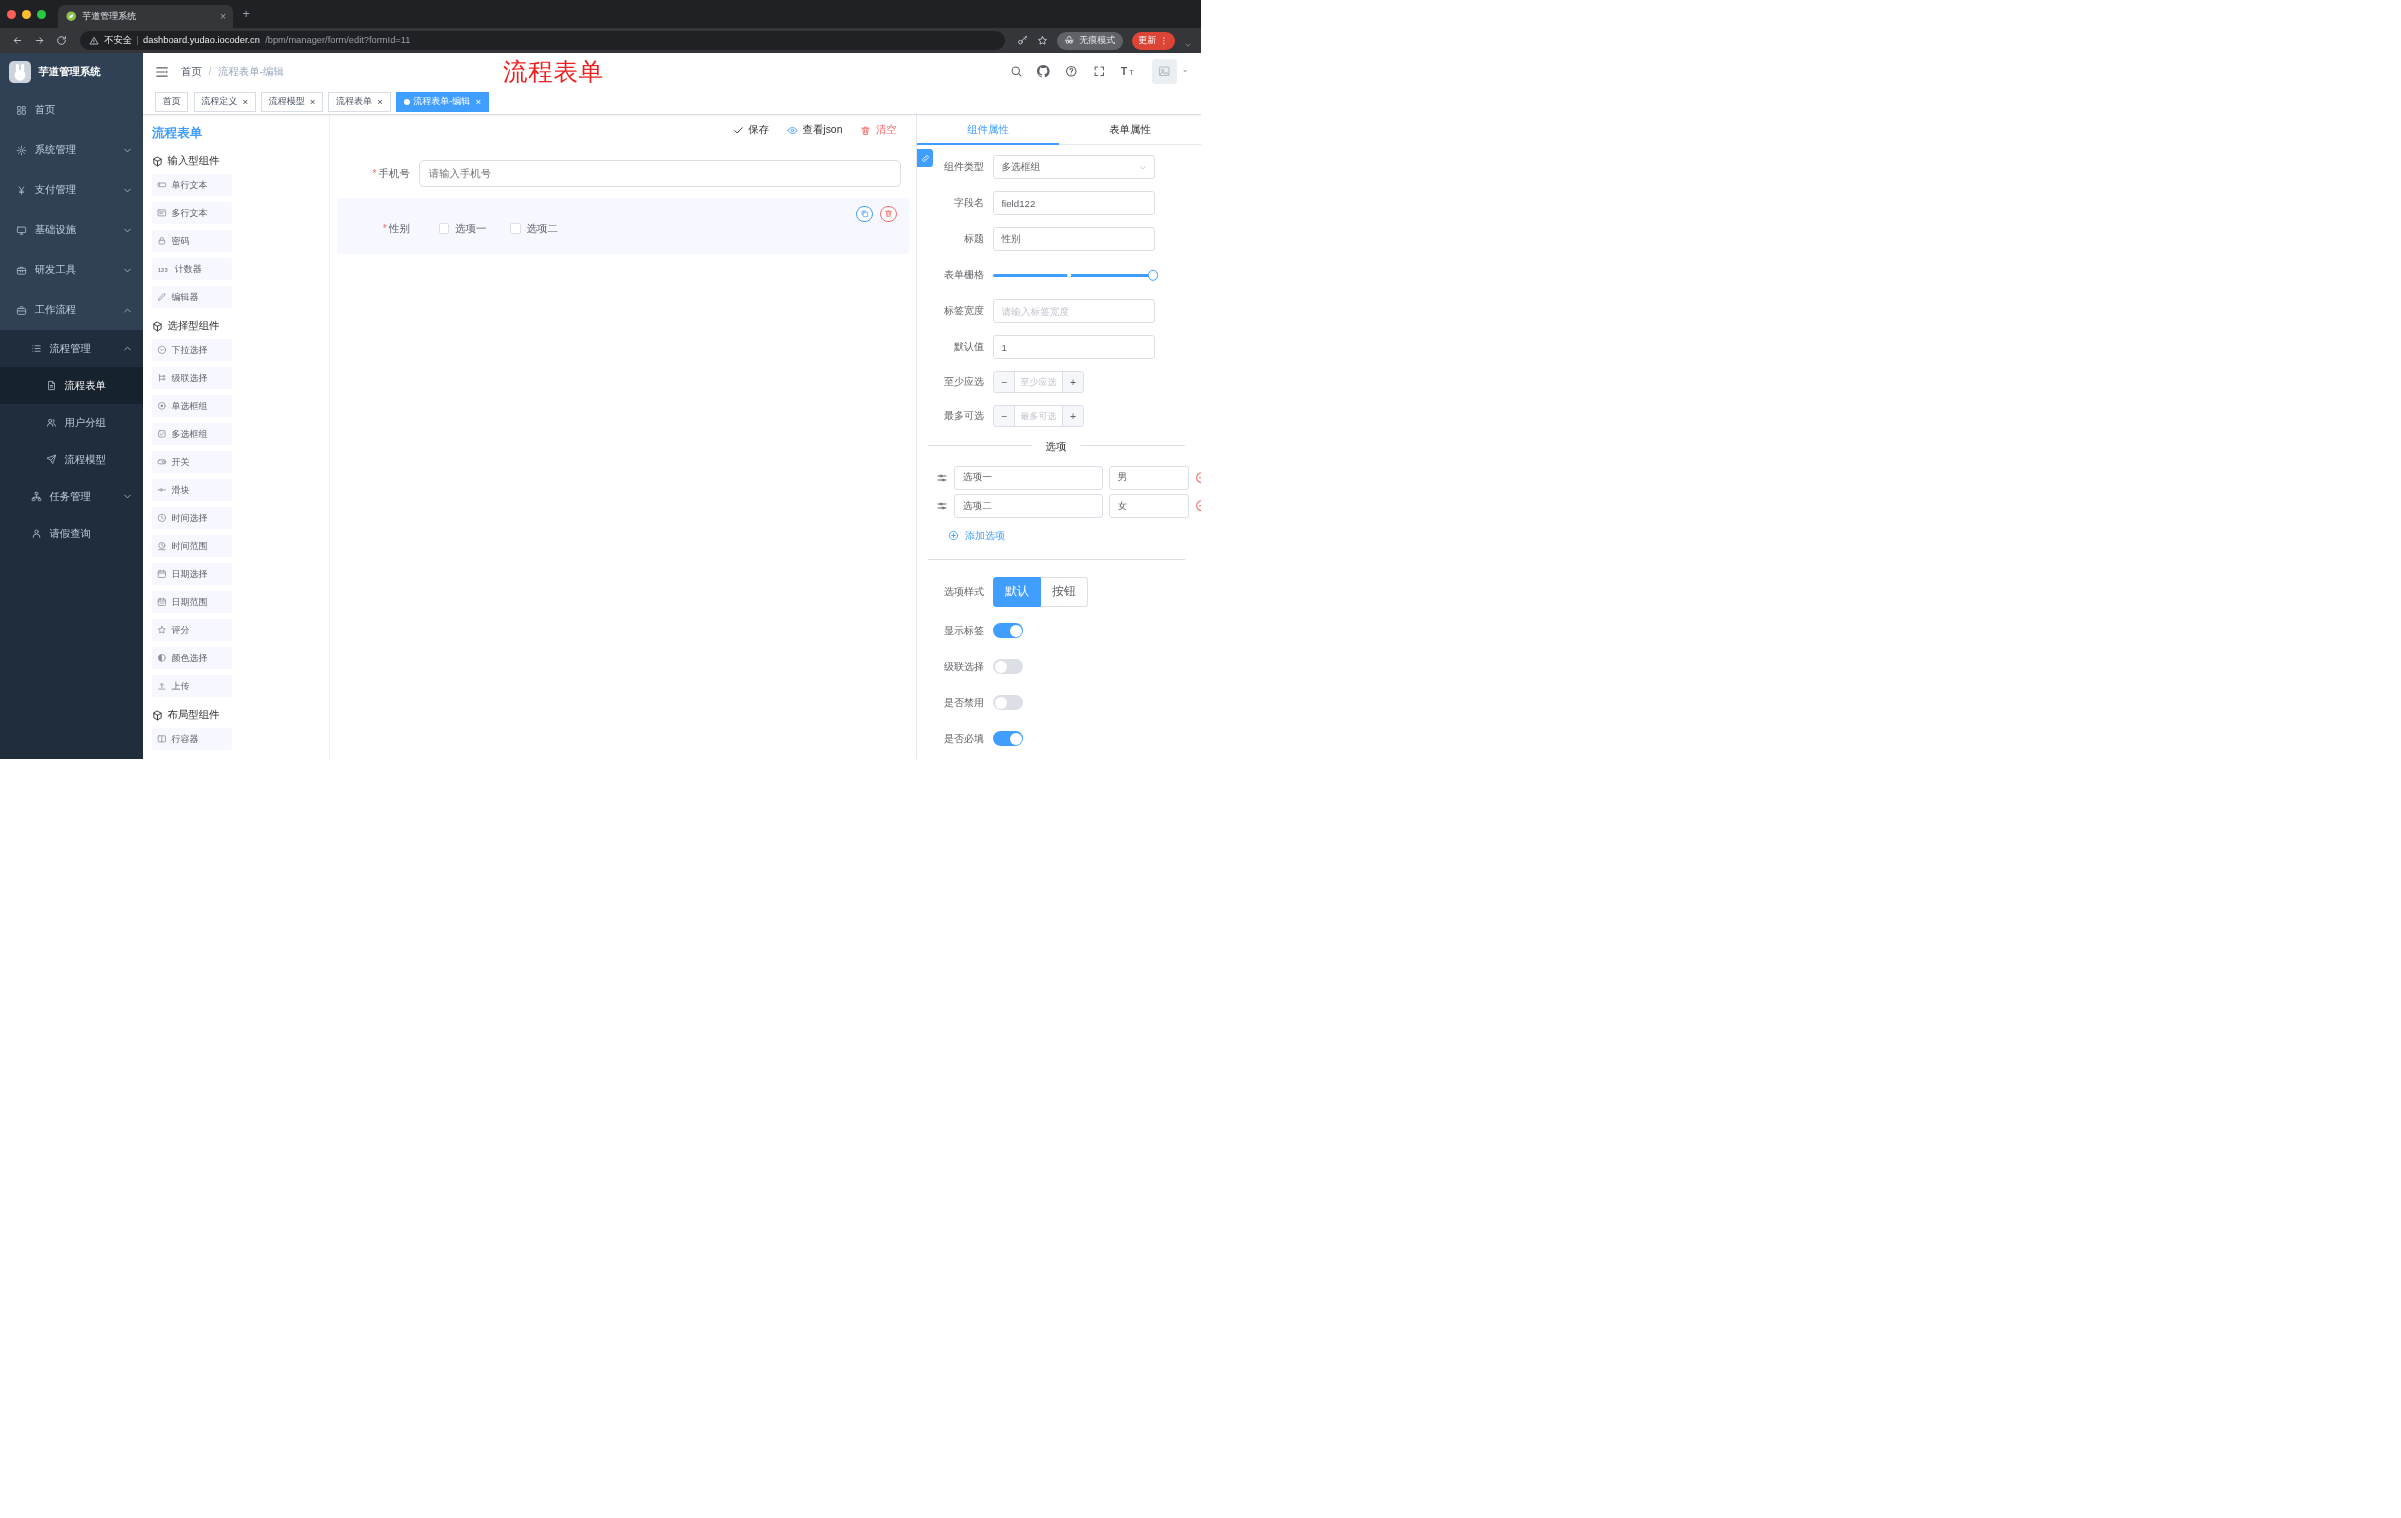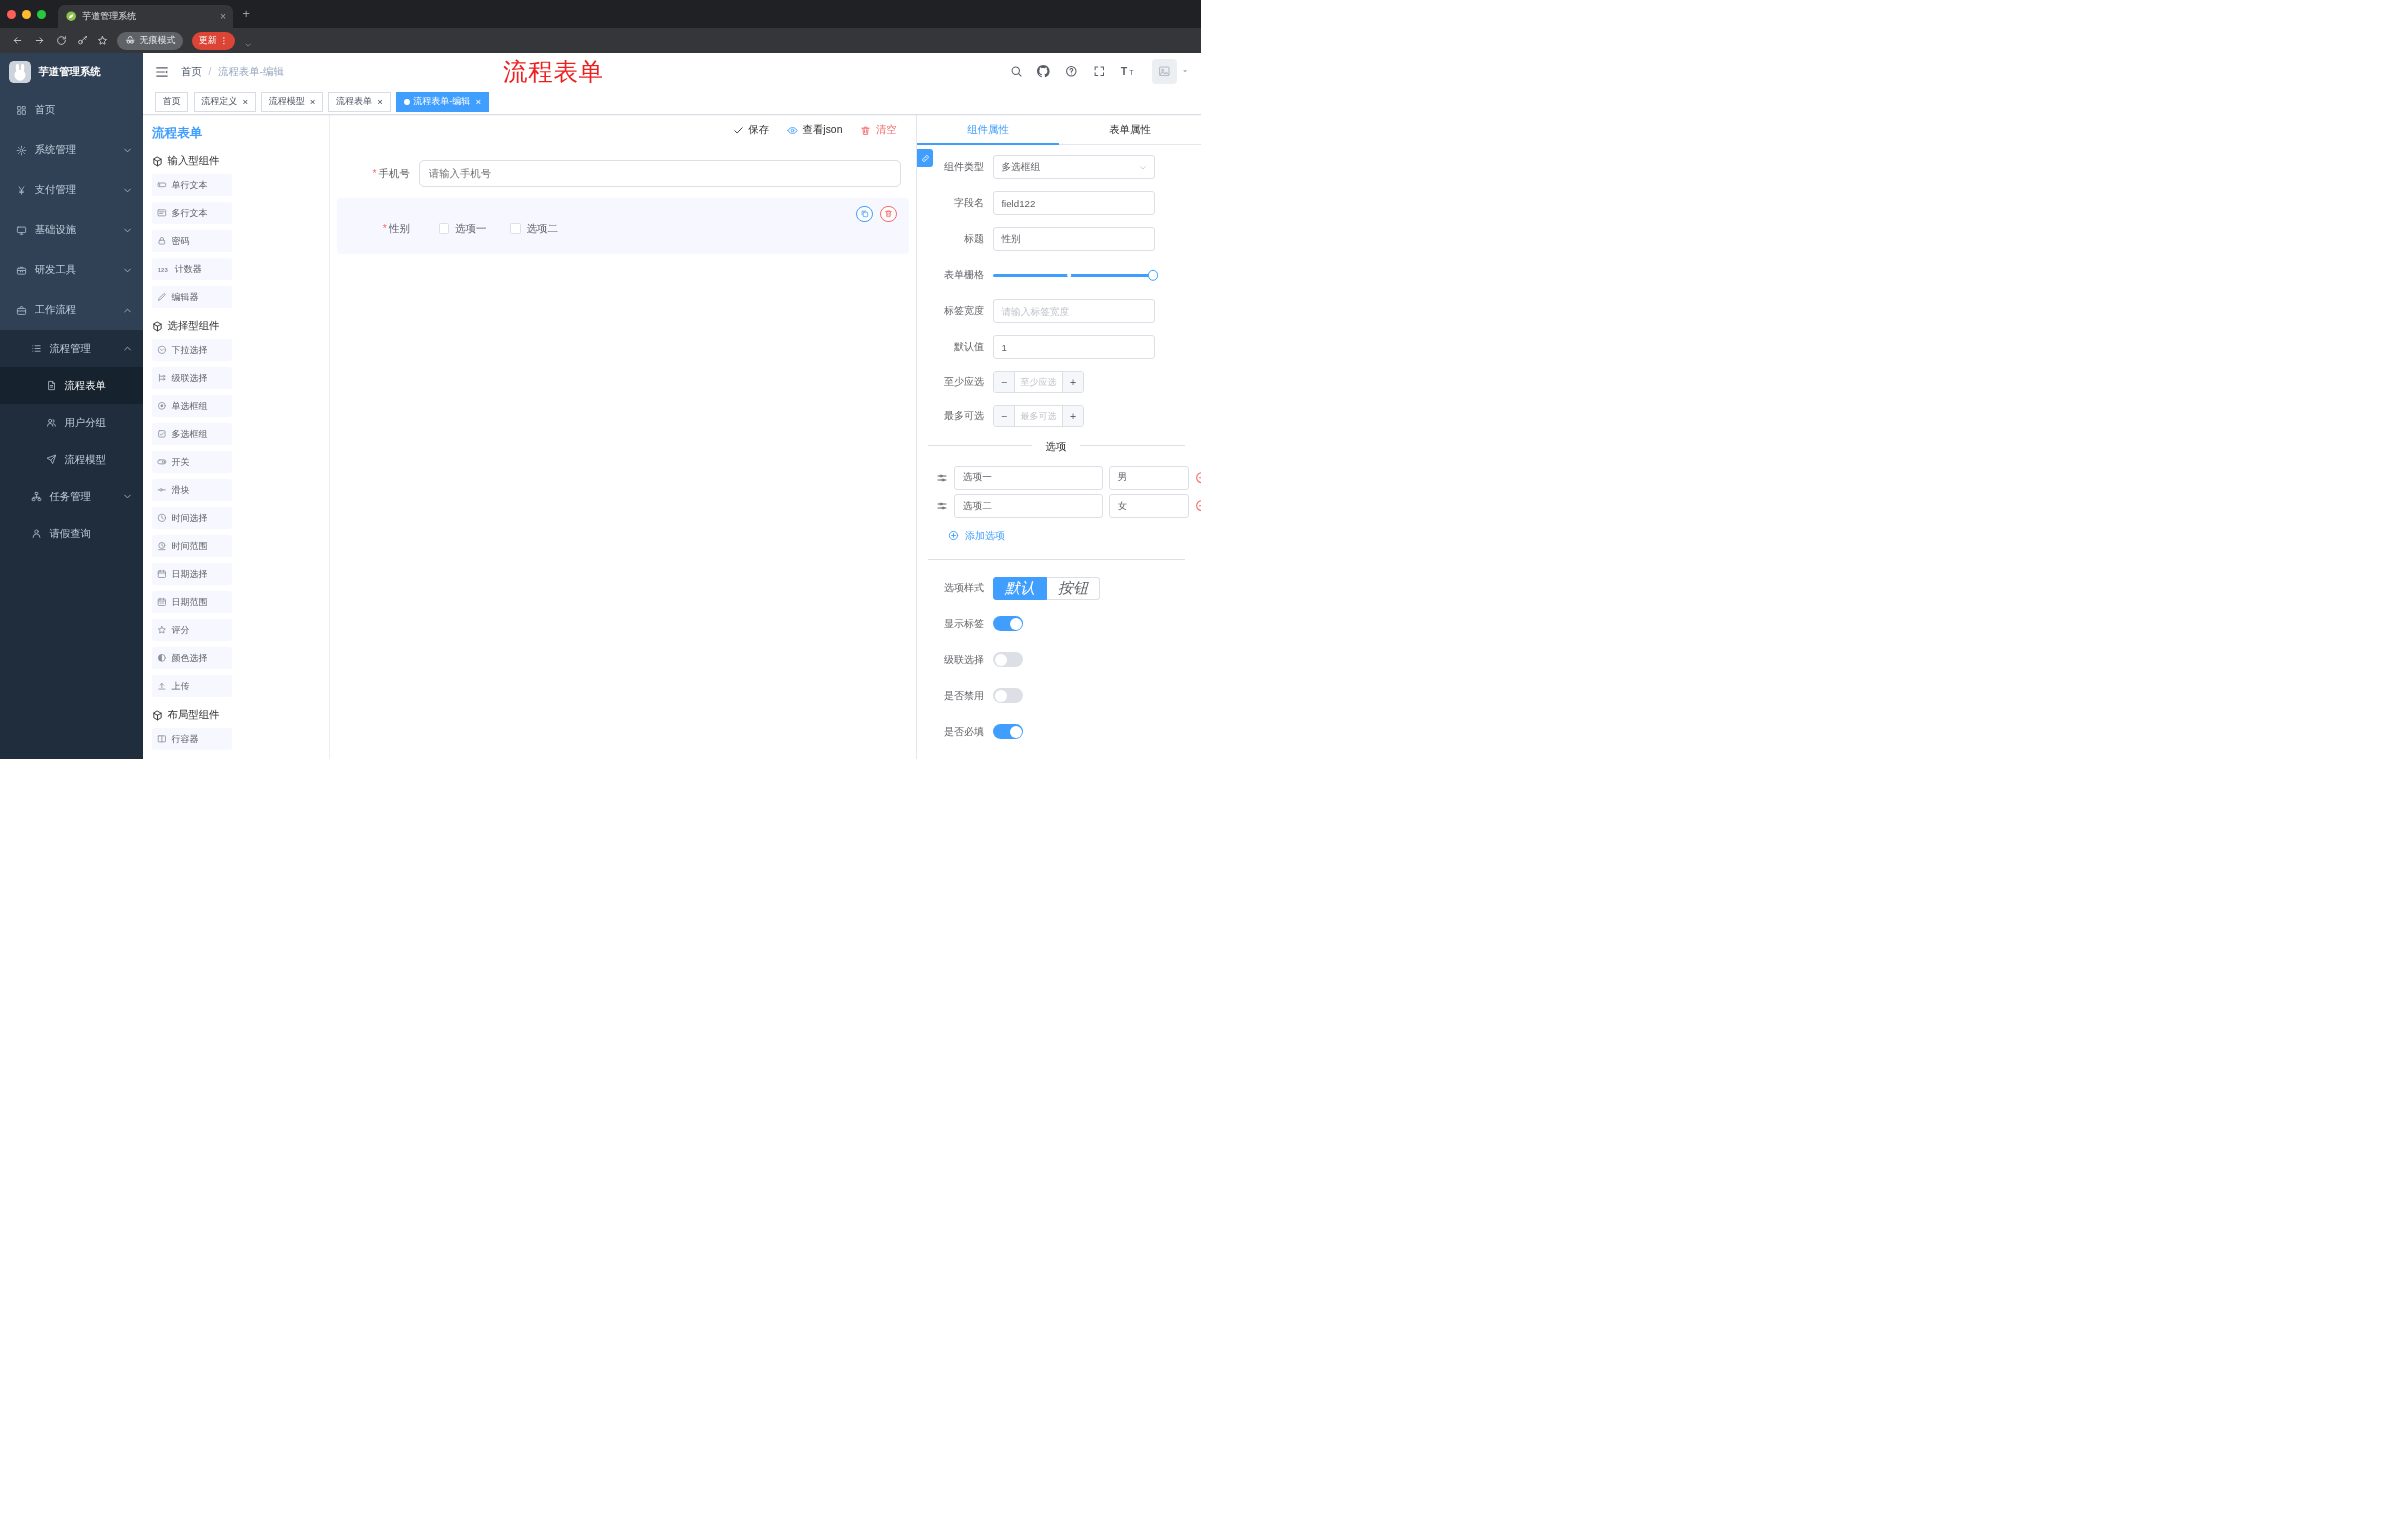--- a/index.html
+++ b/index.html
@@ -131,21 +131,21 @@
   .divider span{position:absolute;top:-6.7px;left:50%;transform:translateX(-50%);background:#fff;padding:0 13.4px;font-size:10.4px;color:#303133;white-space:nowrap;}
   .divider.plain{margin:16.3px 1.5px;}
   .opt-row{display:flex;align-items:center;gap:6px;margin:0 33px 4.5px 10.4px;}
   .opt-row .drag{font-size:12px;color:#606266;flex:none;cursor:grab;}
   .opt-name{flex:1;width:auto;}
   .opt-value{width:80px;flex:none;}
   .opt-remove{color:var(--danger);font-size:13.4px;display:inline-flex;cursor:pointer;flex:none;}
   .add-option{display:inline-flex;align-items:center;gap:6px;margin:6px 0 0 22px;color:var(--accent);font-size:10px;cursor:pointer;}
   .add-option .icon{font-size:11px;}
   .tgl-group{display:inline-flex;}
-  .tgl-btn{height:23px;padding:0 11px;font-size:15px;border:0.7px solid #dcdfe6;background:#fff;color:#606266;display:inline-flex;align-items:center;cursor:pointer;font-style:italic;}
+  .tgl-btn{height:30px;padding:0 11px;font-size:12px;border:0.7px solid #dcdfe6;background:#fff;color:#606266;display:inline-flex;align-items:center;cursor:pointer;}
   .tgl-btn:first-child{border-radius:3px 0 0 3px;}
   .tgl-btn:last-child{border-radius:0 3px 3px 0;border-left:none;}
   .tgl-btn.active{background:var(--accent);border-color:var(--accent);color:#fff;}
   .style-row{margin:15px 0 16.3px;}
   .switch-row{display:flex;align-items:center;margin-bottom:21px;}
   .sw{width:30px;height:15px;border-radius:7.4px;background:#dcdfe6;position:relative;cursor:pointer;flex:none;}
   .sw::after{content:'';position:absolute;top:1.5px;left:1.5px;width:12px;height:12px;border-radius:50%;background:#fff;}
   .sw.on{background:var(--accent);}
   .sw.on::after{left:auto;right:1.5px;}
 </style>
@@ -183,20 +183,32 @@
         <svg viewBox="0 0 24 24" width="1em" height="1em" fill="none" stroke="currentColor" stroke-width="2" stroke-linecap="round" stroke-linejoin="round">
           <path d="M5 12h14M13 6l6 6-6 6"></path>
         </svg>
       </span>
     <span class="nav-ic">
         <svg viewBox="0 0 24 24" width="1em" height="1em" fill="none" stroke="currentColor" stroke-width="2" stroke-linecap="round" stroke-linejoin="round">
           <path d="M20.5 12a8.5 8.5 0 1 1-2.6-6.1"></path>
           <path d="M20.5 3.5v5h-5"></path>
         </svg>
       </span>
+    <span class="addressbar">
+      <span class="icon">
+          <svg viewBox="0 0 24 24" width="1em" height="1em" fill="none" stroke="currentColor" stroke-width="2" stroke-linecap="round" stroke-linejoin="round">
+            <path d="M12 4L2.5 20h19z"></path>
+            <path d="M12 10v4M12 17.2v.1"></path>
+          </svg>
+        </span>
+      <span>不安全</span>
+      <span class="ab-sep"></span>
+      <span class="url-host">dashboard.yudao.iocoder.cn</span>
+        <span class="url-path">/bpm/manager/form/edit?formId=11</span>
+    </span>
     <span class="tb-right">
       <span class="tb-ic icon">
           <svg viewBox="0 0 24 24" width="1em" height="1em" fill="none" stroke="currentColor" stroke-width="2" stroke-linecap="round" stroke-linejoin="round">
             <circle cx="7.5" cy="15.5" r="4"></circle>
             <path d="M10.5 12.5L21 3M15.5 6.5l3 3M18.5 3.5l2 2"></path>
           </svg>
         </span>
       <span class="tb-ic icon">
           <svg viewBox="0 0 24 24" width="1em" height="1em" fill="none" stroke="currentColor" stroke-width="2" stroke-linecap="round" stroke-linejoin="round">
             <path d="M12 3.5l2.7 5.4 6 .9-4.3 4.2 1 6L12 17.2 6.6 20l1-6L3.3 9.8l6-.9z"></path>

